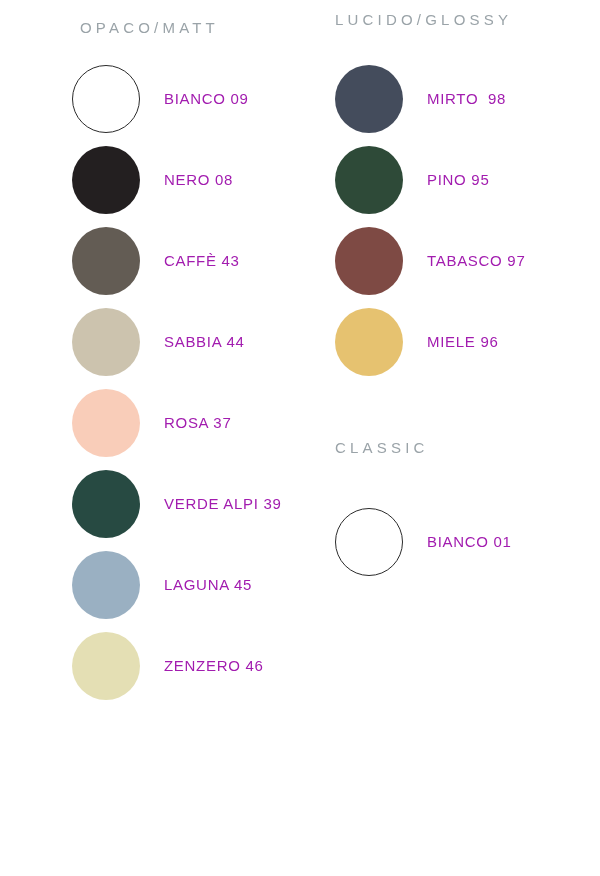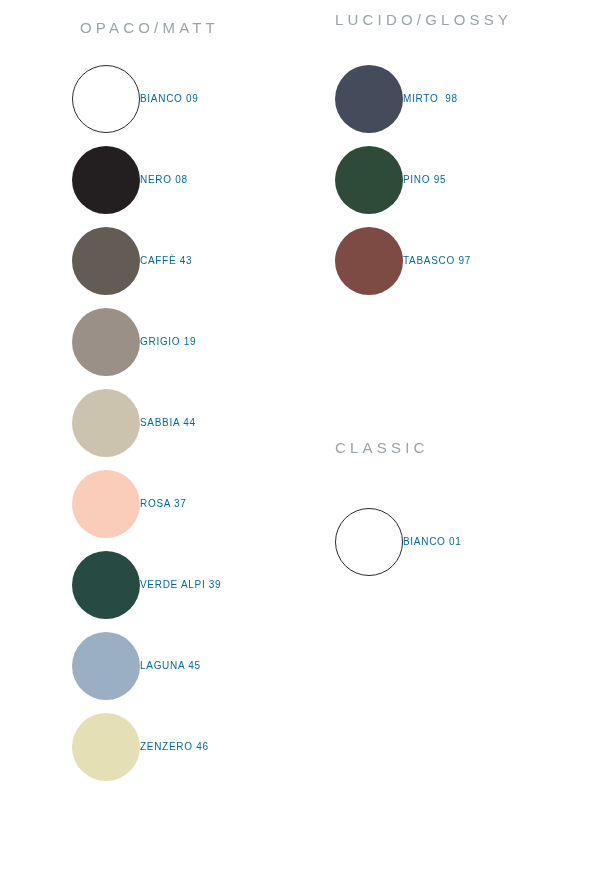--- a/index.html
+++ b/index.html
@@ -55,23 +55,24 @@
     width: 68px;
     height: 68px;
     border-radius: 50%;
     flex: 0 0 68px;
     box-sizing: border-box;
   }
   .swatch-dot.outlined {
     border: 1.3px solid #2b2b2b;
   }
   .swatch-label {
-    font-size: 10px;
+    margin-left: 24px;
+    font-size: 15px;
     letter-spacing: 0.7px;
-    color: #0369a1;
+    color: #a21caf;
     white-space: pre;
     line-height: 1;
   }
 
   .classic-block {
     position: absolute;
     left: 0;
     top: 440px;
     width: 100%;
   }
@@ -98,24 +99,20 @@
         </div>
         <div class="swatch-row">
           <div class="swatch-dot" style="background: rgb(35, 31, 32);"></div>
           <div class="swatch-label">NERO 08</div>
         </div>
         <div class="swatch-row">
           <div class="swatch-dot" style="background: rgb(99, 92, 84);"></div>
           <div class="swatch-label">CAFFÈ 43</div>
         </div>
         <div class="swatch-row">
-          <div class="swatch-dot" style="background: rgb(155, 144, 136);"></div>
-          <div class="swatch-label">GRIGIO 19</div>
-        </div>
-        <div class="swatch-row">
           <div class="swatch-dot" style="background: rgb(204, 195, 174);"></div>
           <div class="swatch-label">SABBIA 44</div>
         </div>
         <div class="swatch-row">
           <div class="swatch-dot" style="background: rgb(249, 205, 185);"></div>
           <div class="swatch-label">ROSA 37</div>
         </div>
         <div class="swatch-row">
           <div class="swatch-dot" style="background: rgb(39, 74, 66);"></div>
           <div class="swatch-label">VERDE ALPI 39</div>
@@ -139,20 +136,24 @@
           <div class="swatch-label">MIRTO  98</div>
         </div>
         <div class="swatch-row">
           <div class="swatch-dot" style="background: rgb(46, 74, 56);"></div>
           <div class="swatch-label">PINO 95</div>
         </div>
         <div class="swatch-row">
           <div class="swatch-dot" style="background: rgb(126, 74, 68);"></div>
           <div class="swatch-label">TABASCO 97</div>
         </div>
+        <div class="swatch-row">
+          <div class="swatch-dot" style="background: rgb(230, 194, 112);"></div>
+          <div class="swatch-label">MIELE 96</div>
+        </div>
       </div>
 
     <div class="classic-block">
       <div class="section-title">CLASSIC</div>
       <div class="swatch-list">
           <div class="swatch-row">
             <div class="swatch-dot outlined" style="background: rgb(255, 255, 255);"></div>
             <div class="swatch-label">BIANCO 01</div>
           </div>
         </div>

